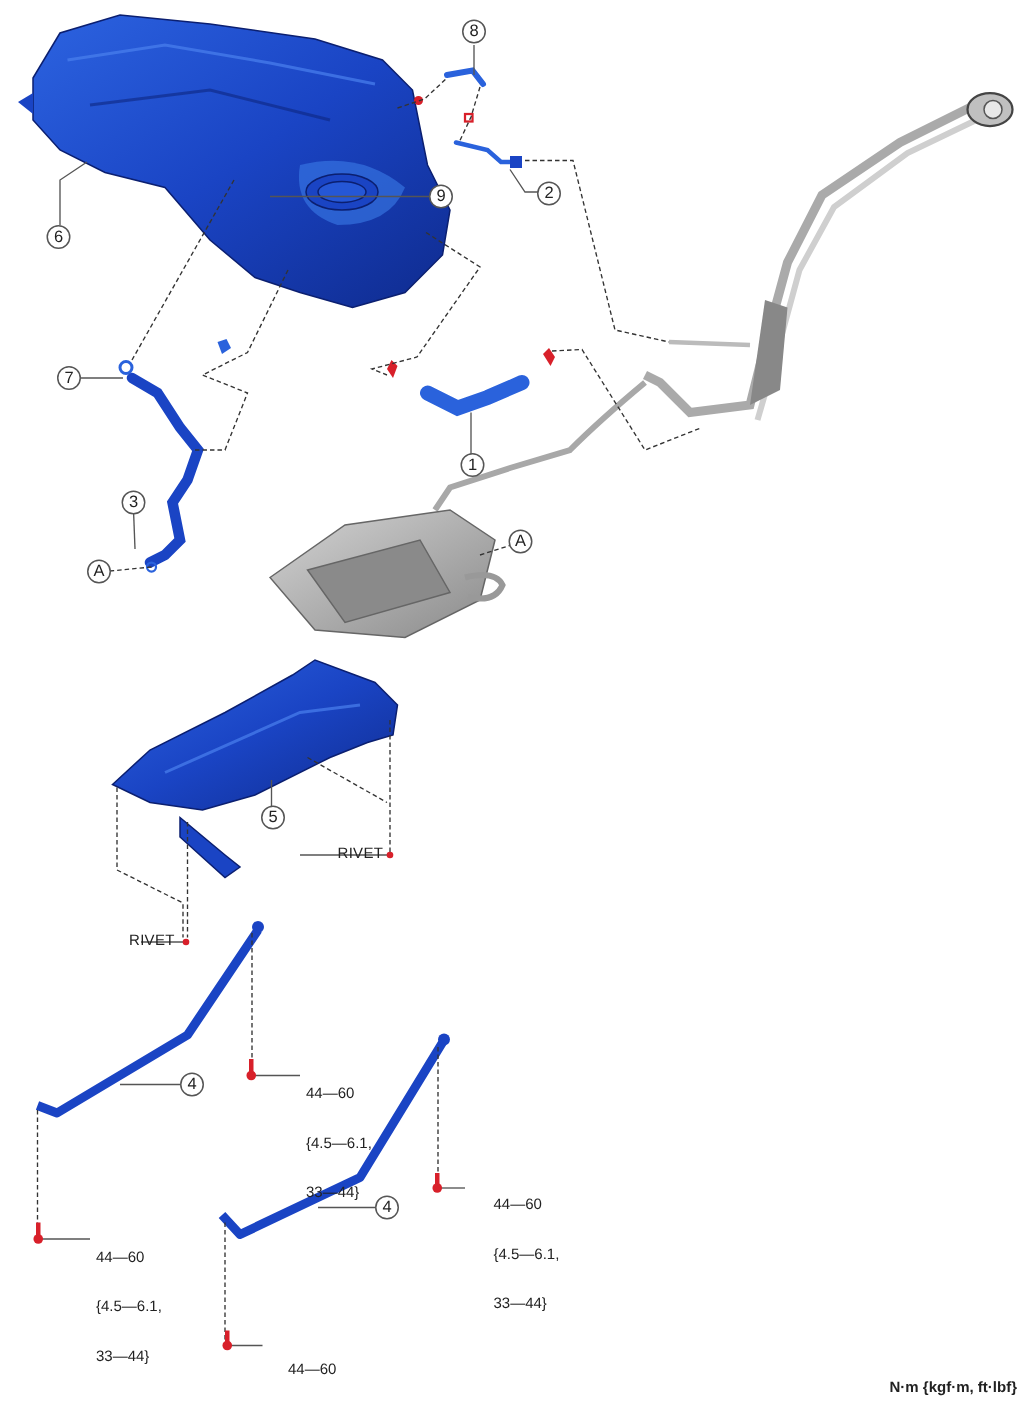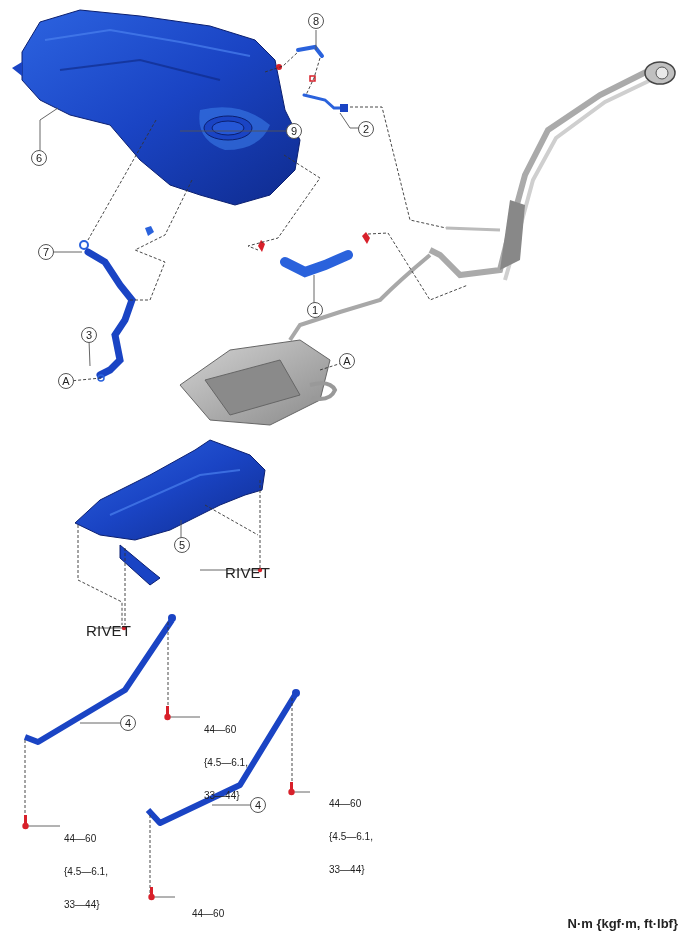--- a/index.html
+++ b/index.html
@@ -1,22 +1,22 @@
 <!DOCTYPE html>
 <html><head>
 <meta charset="utf-8">
 <style>
   html,body{margin:0;padding:0;background:#ffffff;}
   body{width:690px;height:939px;position:relative;overflow:hidden;font-family:"Liberation Sans",sans-serif;}
   svg.diagram{position:absolute;left:0;top:0;width:690px;height:939px;}
   .callout{position:absolute;width:14px;height:14px;border:1px solid #555;border-radius:50%;background:#fff;
     font-size:11px;line-height:14px;text-align:center;color:#222;font-family:"Liberation Sans",sans-serif;}
-  .rivet-label{position:absolute;font-size:15px;color:#222;letter-spacing:0.2px;padding-left:26px;}
+  .rivet-label{position:absolute;font-size:10px;color:#222;letter-spacing:0.2px;padding-left:26px;}
   .torque{position:absolute;font-size:10px;line-height:11px;font-weight:normal;color:#222;white-space:pre;}
-  .unit-note{position:absolute;right:12px;bottom:8px;font-size:13px;font-weight:bold;color:#222;}
+  .unit-note{position:absolute;right:12px;bottom:8px;font-size:10px;font-weight:bold;color:#222;}
 </style>
 </head>
 <body>
 
 <svg class="diagram" viewBox="0 0 690 939" xmlns="http://www.w3.org/2000/svg">
   <defs>
     <linearGradient id="gBlue" x1="0" y1="0" x2="1" y2="1">
       <stop offset="0" stop-color="#2c63e0"></stop>
       <stop offset="0.5" stop-color="#1a44c4"></stop>
       <stop offset="1" stop-color="#0f2b8e"></stop>

